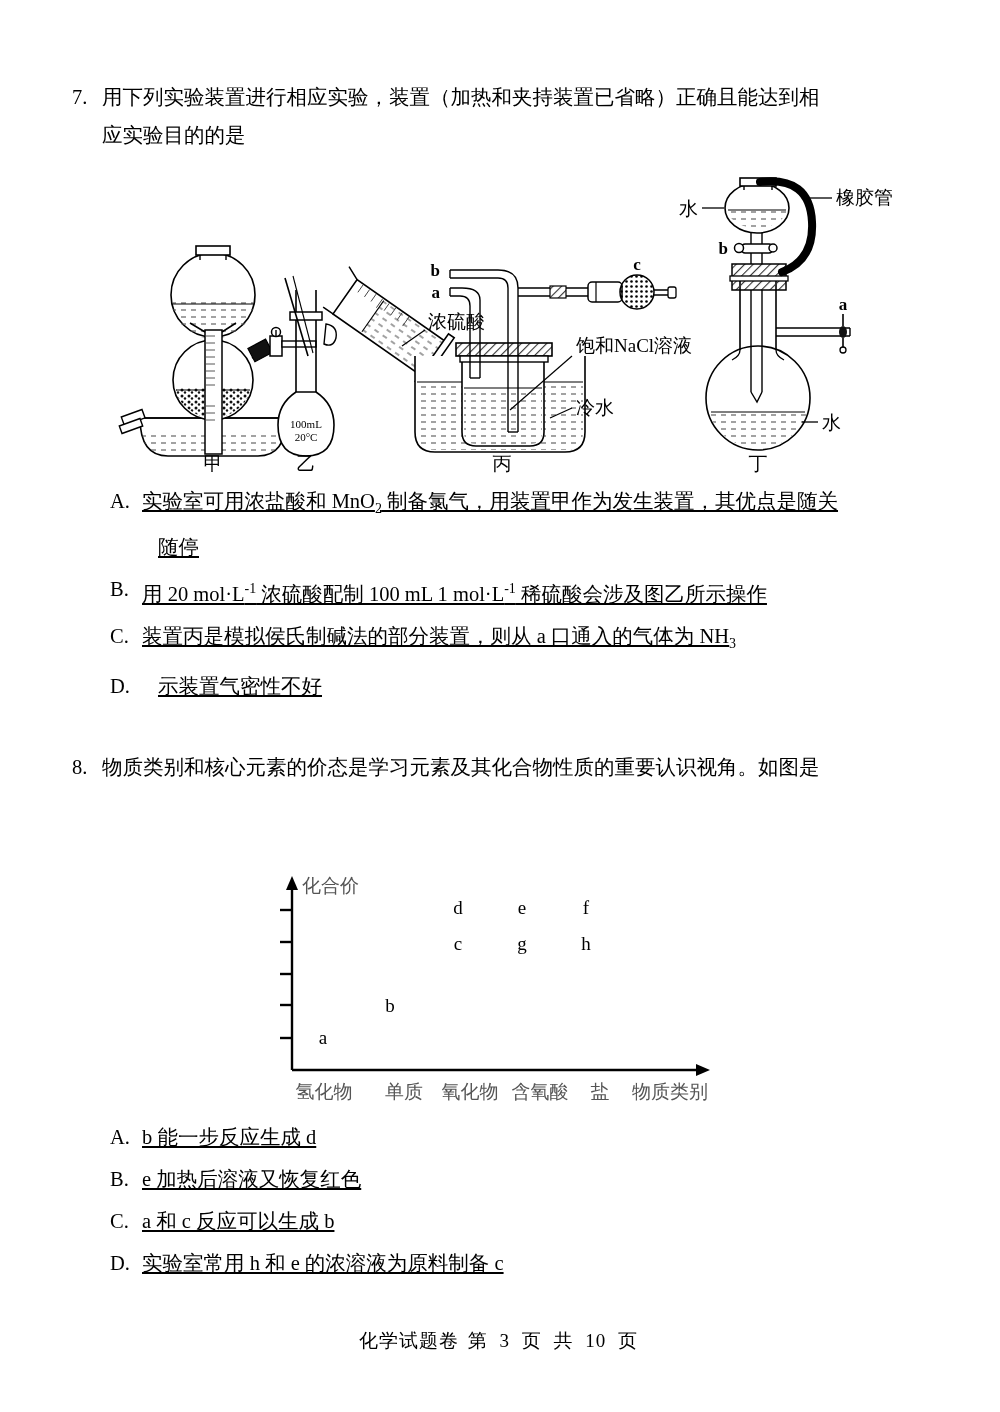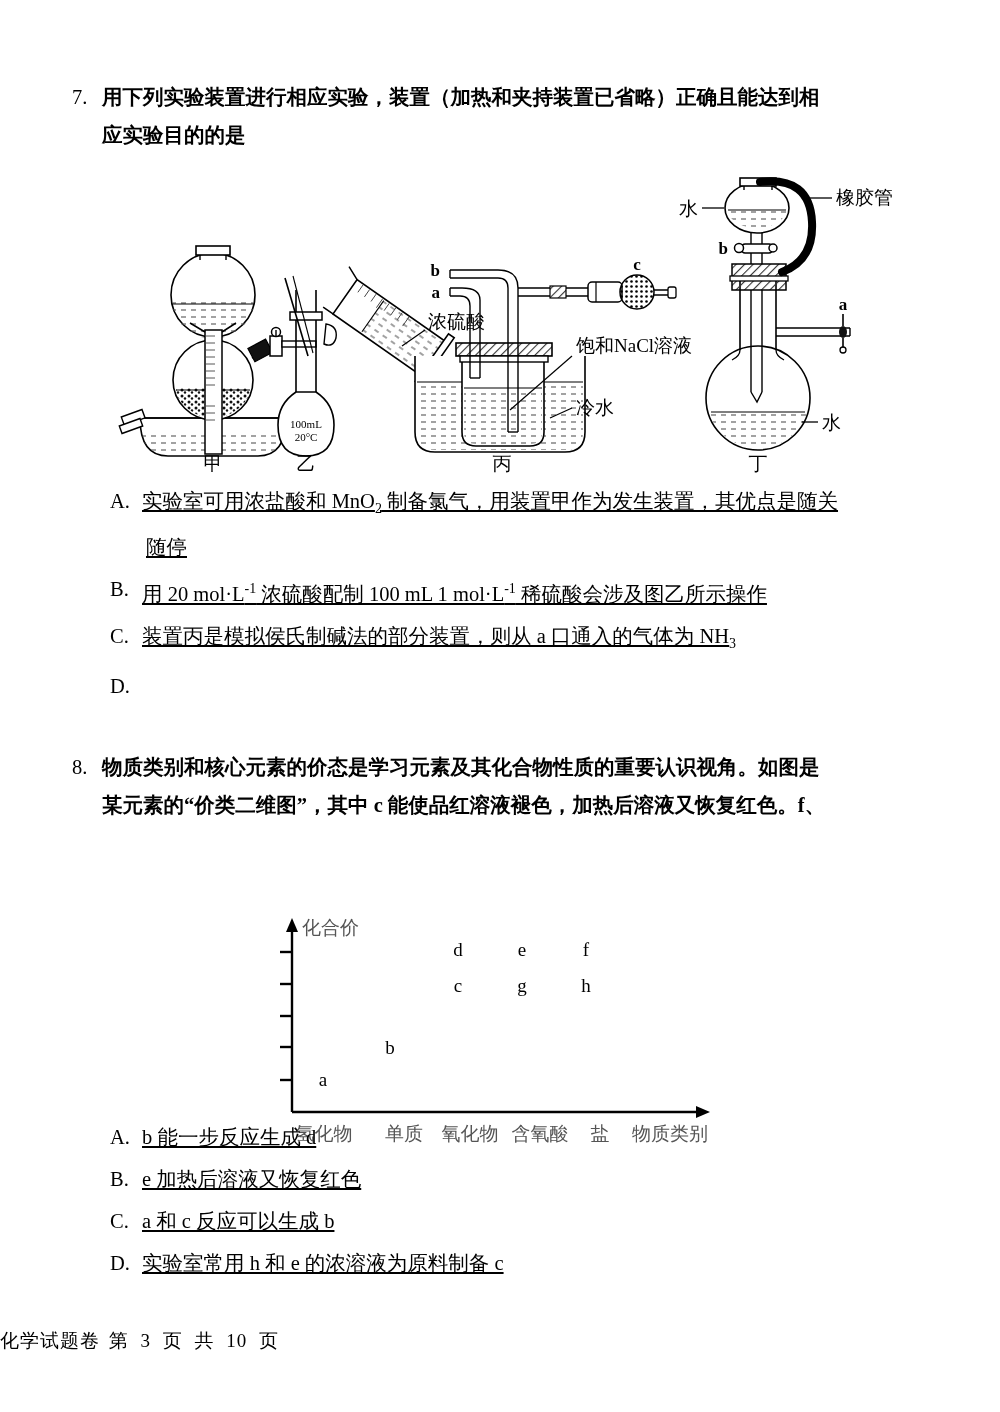--- a/index.html
+++ b/index.html
@@ -42,21 +42,20 @@
     text-align: left;
     font-family: "Liberation Serif", serif;
   }
   .q-body {
     flex: 1 1 auto;
     text-align: justify;
     text-justify: inter-character;
   }
   .cjk {
     font-family: "Liberation Serif", "DejaVu Serif", serif;
-    font-weight: bold;
   }
 
   
   .options {
     position: absolute;
     left: 110px;
     width: 855px;
   }
   .opt {
     display: flex;
@@ -68,21 +67,21 @@
   .opt-letter {
     width: 32px;
     flex: 0 0 32px;
   }
   .opt-text {
     flex: 1 1 auto;
     text-decoration: underline;
   }
   .opt-text .cont {
     display: block;
-    margin-left: 4px;
+    margin-left: 16px;
   }
   sub, sup {
     font-size: 0.68em;
   }
   sup { vertical-align: super; }
   sub { vertical-align: sub; }
 
   
   #fig-apparatus {
     position: absolute;
@@ -93,31 +92,30 @@
   }
   #fig-apparatus svg { display: block; }
 
   
   #fig-valence {
     position: absolute;
     left: 270px;
     top: 870px;
     width: 470px;
     height: 245px;
-    margin-top: 42px;
   }
   #fig-valence svg { display: block; }
 
   
   .footer {
     position: absolute;
     left: 0;
     top: 1328px;
     width: 1000px;
-    text-align: left;
+    text-align: center;
     font-size: 19px;
     letter-spacing: 1px;
   }
   .footer .fnum { padding: 0 3px; }
 
   .fig-caption {
     font-size: 19px;
     text-anchor: middle;
   }
   text {
@@ -380,30 +378,31 @@
     <div class="opt">
       <div class="opt-letter">C.</div>
       <div class="opt-text">
         <span>装置丙是模拟侯氏制碱法的部分装置，则从 a 口通入的气体为 NH</span><sub>3</sub><span></span>
       </div>
     </div>
 
     <div class="opt">
       <div class="opt-letter">D.</div>
       <div class="opt-text">
+        <span class="cont">示装置气密性不好</span>
       </div>
     </div>
   </div>
 
   <div class="question" id="q8" style="top:748px;">
     <div class="q-stem">
       <div class="q-num">8.</div>
       <div class="q-body">
         <span class="cjk">物质类别和核心元素的价态是学习元素及其化合物性质的重要认识视角。如图是</span><br>
-        <span class="cjk">某元素的“价类二维图”，其中 c 能使品红溶液褪色，加热后溶液又恢复红色。f、</span><br>
+        <br>
       </div>
     </div>
   </div>
 
   <div id="fig-valence">
     <svg width="470" height="245" viewBox="0 0 470 245" xmlns="http://www.w3.org/2000/svg">
 
       <line x1="22" y1="200" x2="22" y2="14" stroke="#000" stroke-width="2.4"></line>
       <path d="M22 6 L16 20 L28 20 Z" fill="#000"></path>
 

